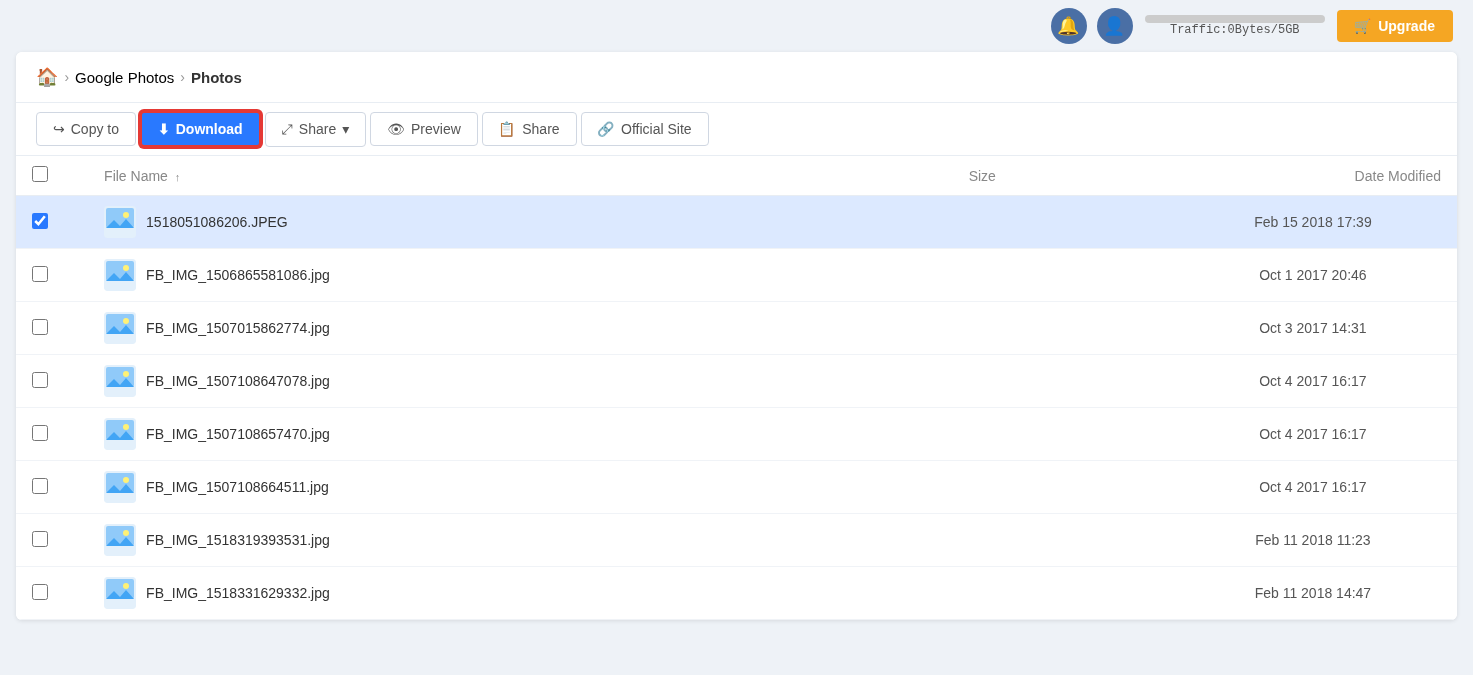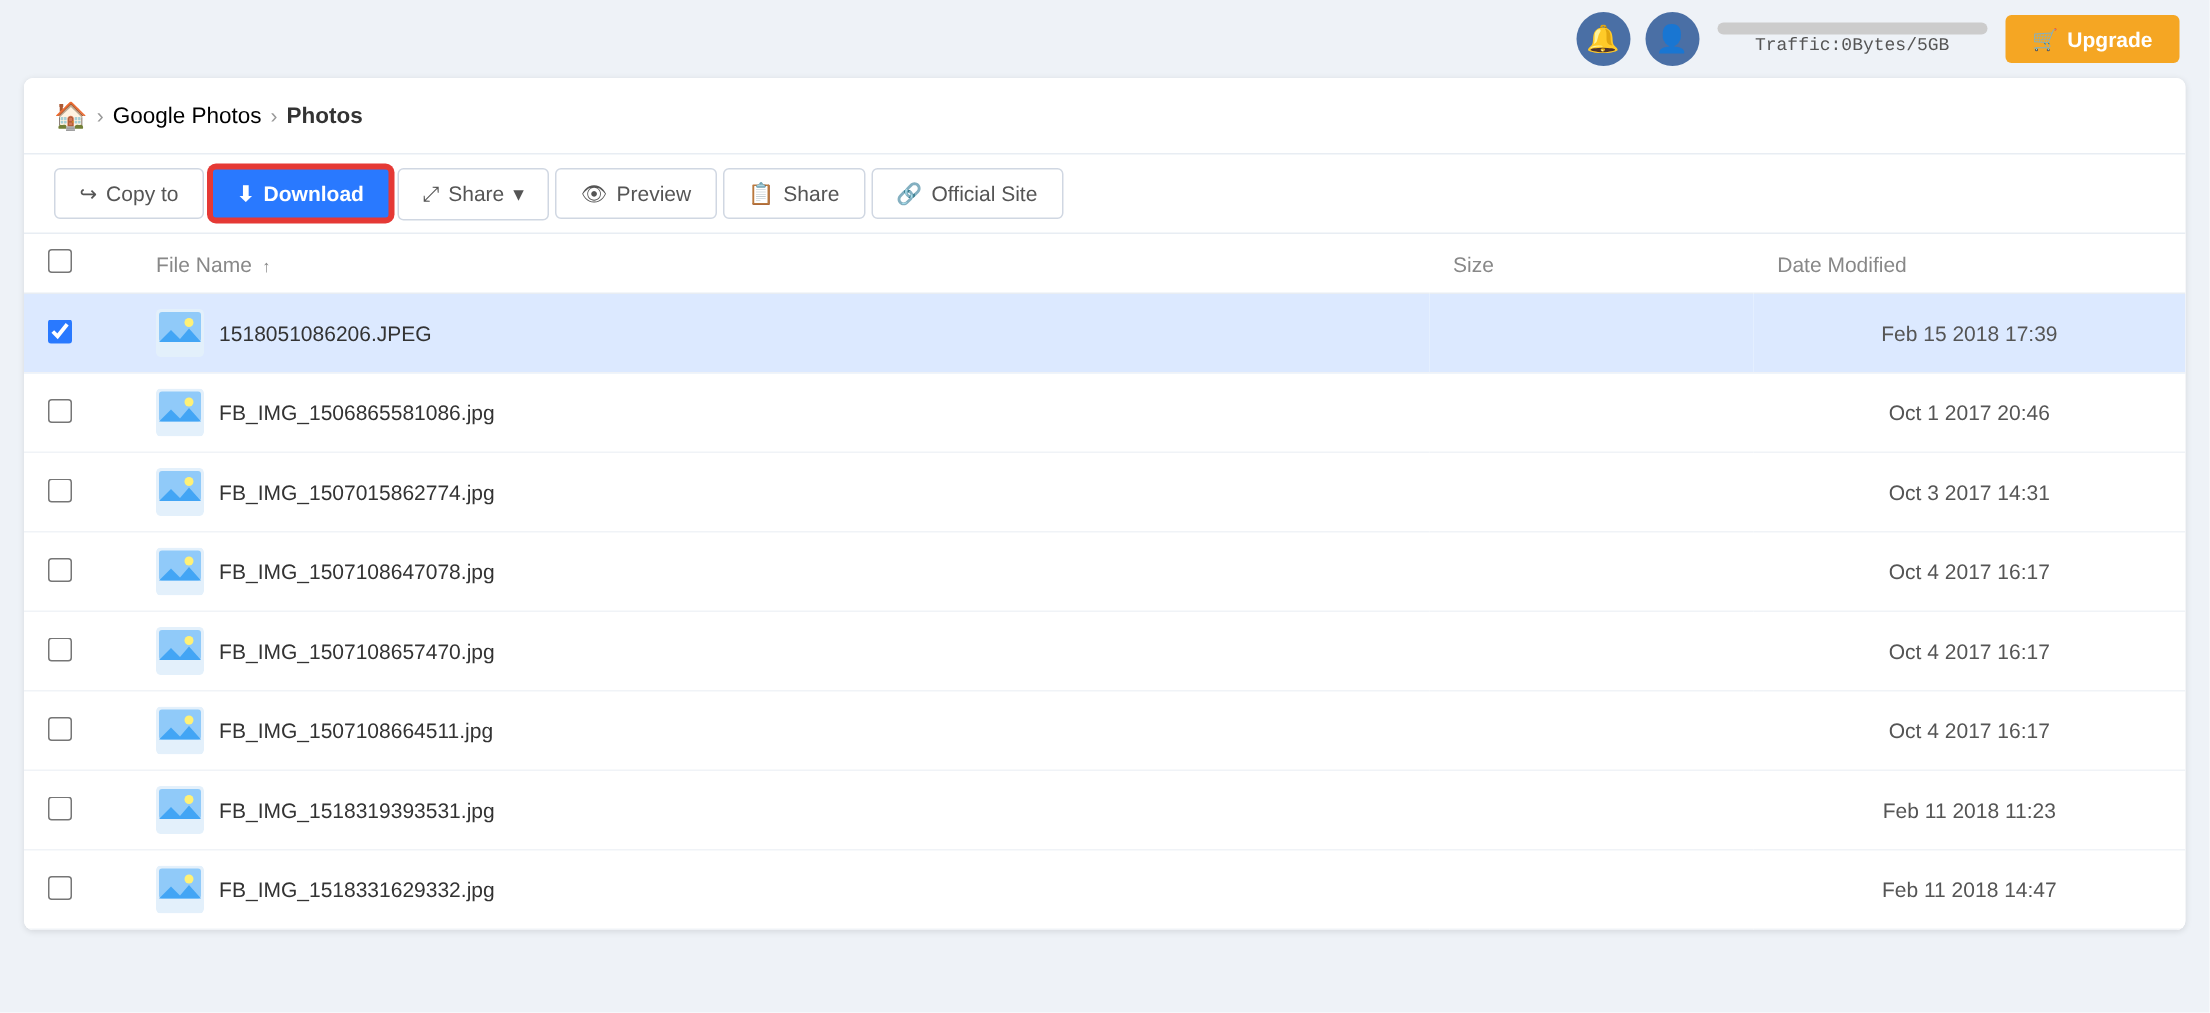--- a/index.html
+++ b/index.html
@@ -157,21 +157,21 @@
     .file-table th {
       text-align: left;
       padding: 10px 16px;
       color: #888;
       font-weight: 500;
       font-size: 14px;
       border-bottom: 1px solid #e8edf3;
       background: white;
     }
     .file-table th:last-child {
-      text-align: left;
+      text-align: right;
     }
     .file-table td {
       padding: 10px 16px;
       border-bottom: 1px solid #f0f3f7;
       vertical-align: middle;
     }
     .file-table tr.selected {
       background: #dce9ff;
     }
     .file-name-cell {

